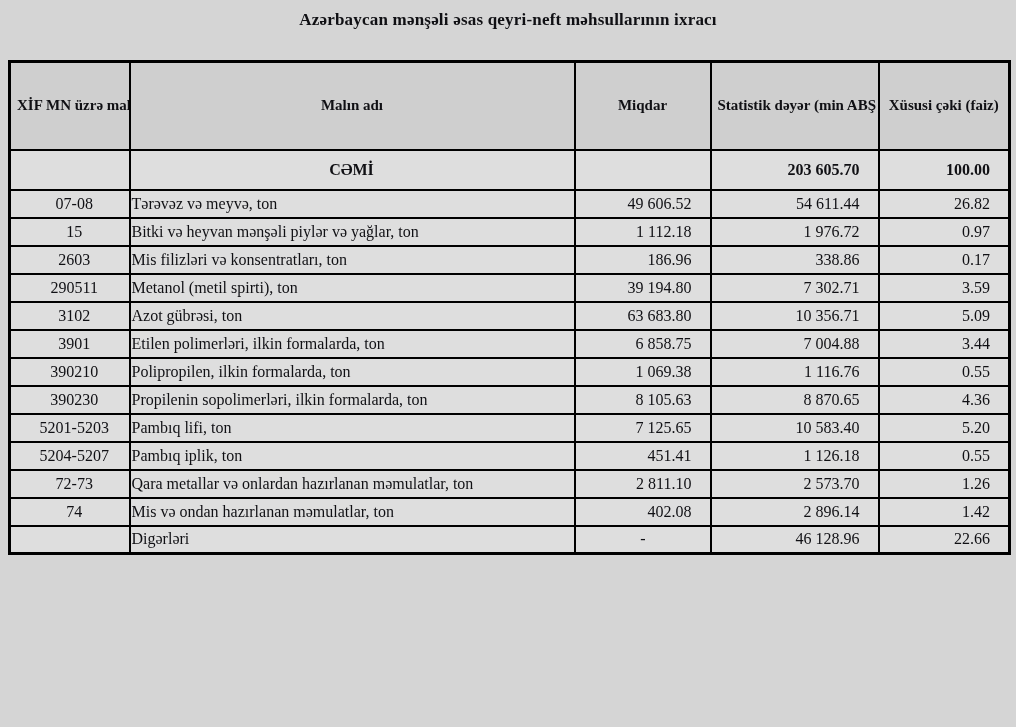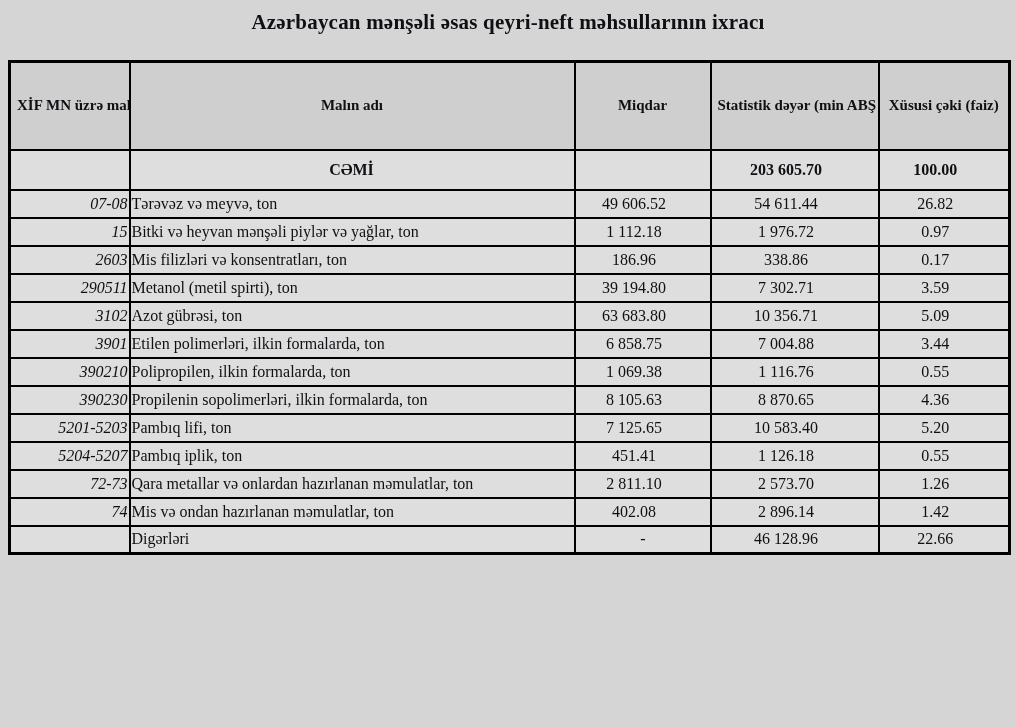--- a/index.html
+++ b/index.html
@@ -10,21 +10,21 @@
     color: #101014;
   }
   .page {
     position: relative;
     width: 1016px;
     height: 727px;
     box-sizing: border-box;
     overflow: hidden;
   }
   .page-title {
-    font-size: 21px;
+    font-size: 17px;
     line-height: 1.2;
     font-weight: bold;
     text-align: center;
     margin: 10px 0 0 0;
     letter-spacing: 0.2px;
   }
   table.exports {
     position: absolute;
     top: 60px;
     left: 8px;
@@ -48,24 +48,24 @@
     text-align: center;
     vertical-align: middle;
     padding: 0 6px;
     white-space: normal;
   }
   tbody td {
     height: 28px;
     font-size: 16px;
     vertical-align: middle;
   }
-  td.cell-code { padding-left: 10px; text-align: right; font-style: italic; }
+  td.cell-code { padding-left: 10px; text-align: center; }
   td.cell-name { text-align: left; }
   td.cell-quantity, td.cell-value, td.cell-share {
-    text-align: center;
+    text-align: right;
     padding-right: 18px;
   }
   td.center { text-align: center; padding-right: 0; }
   tr.total-row td {
     height: 40px;
     font-weight: bold;
   }
   tr.total-row td.cell-name {
     text-align: center;
     padding-left: 0;

